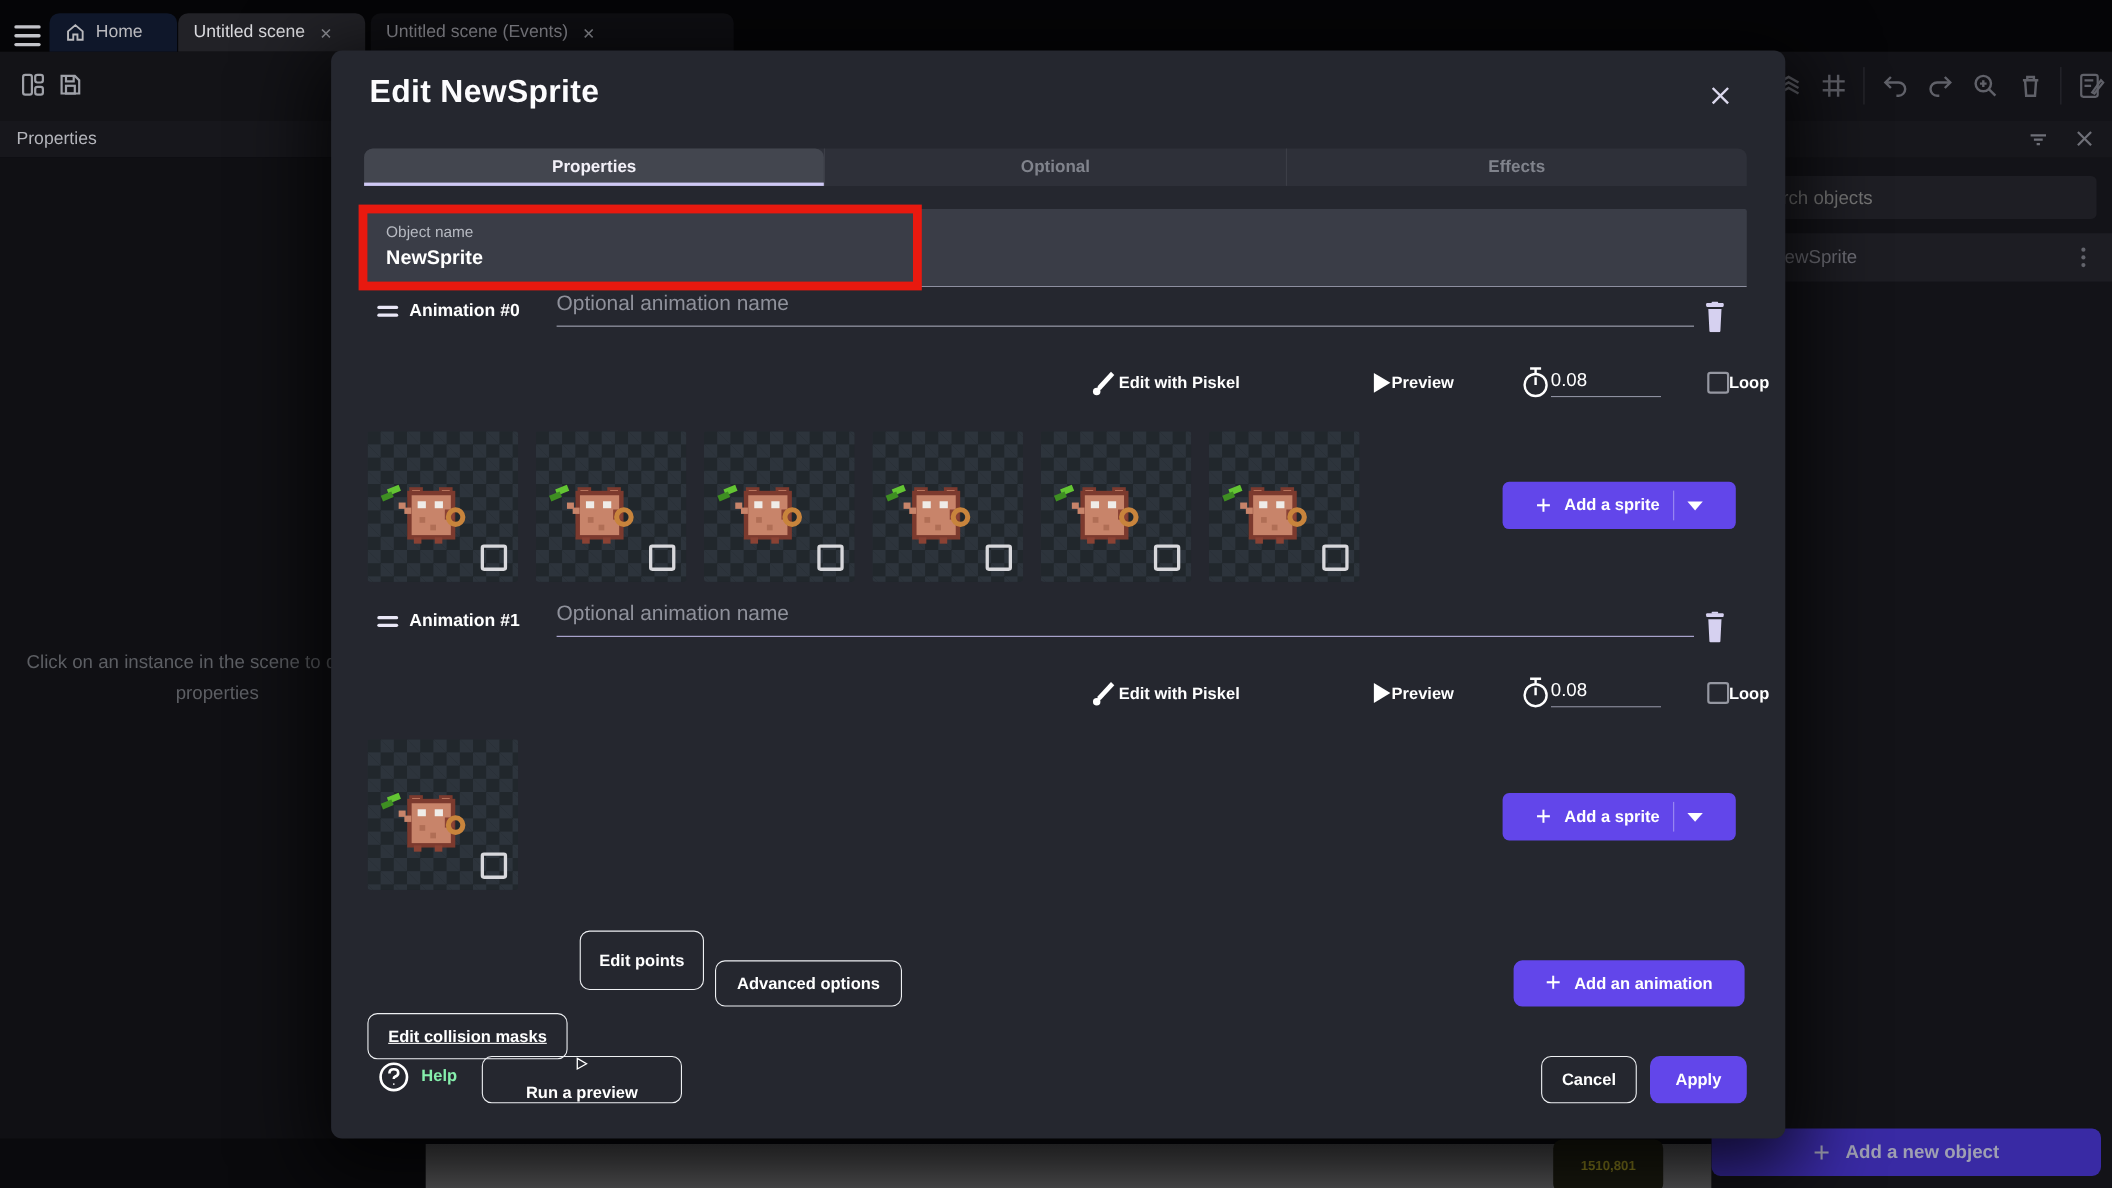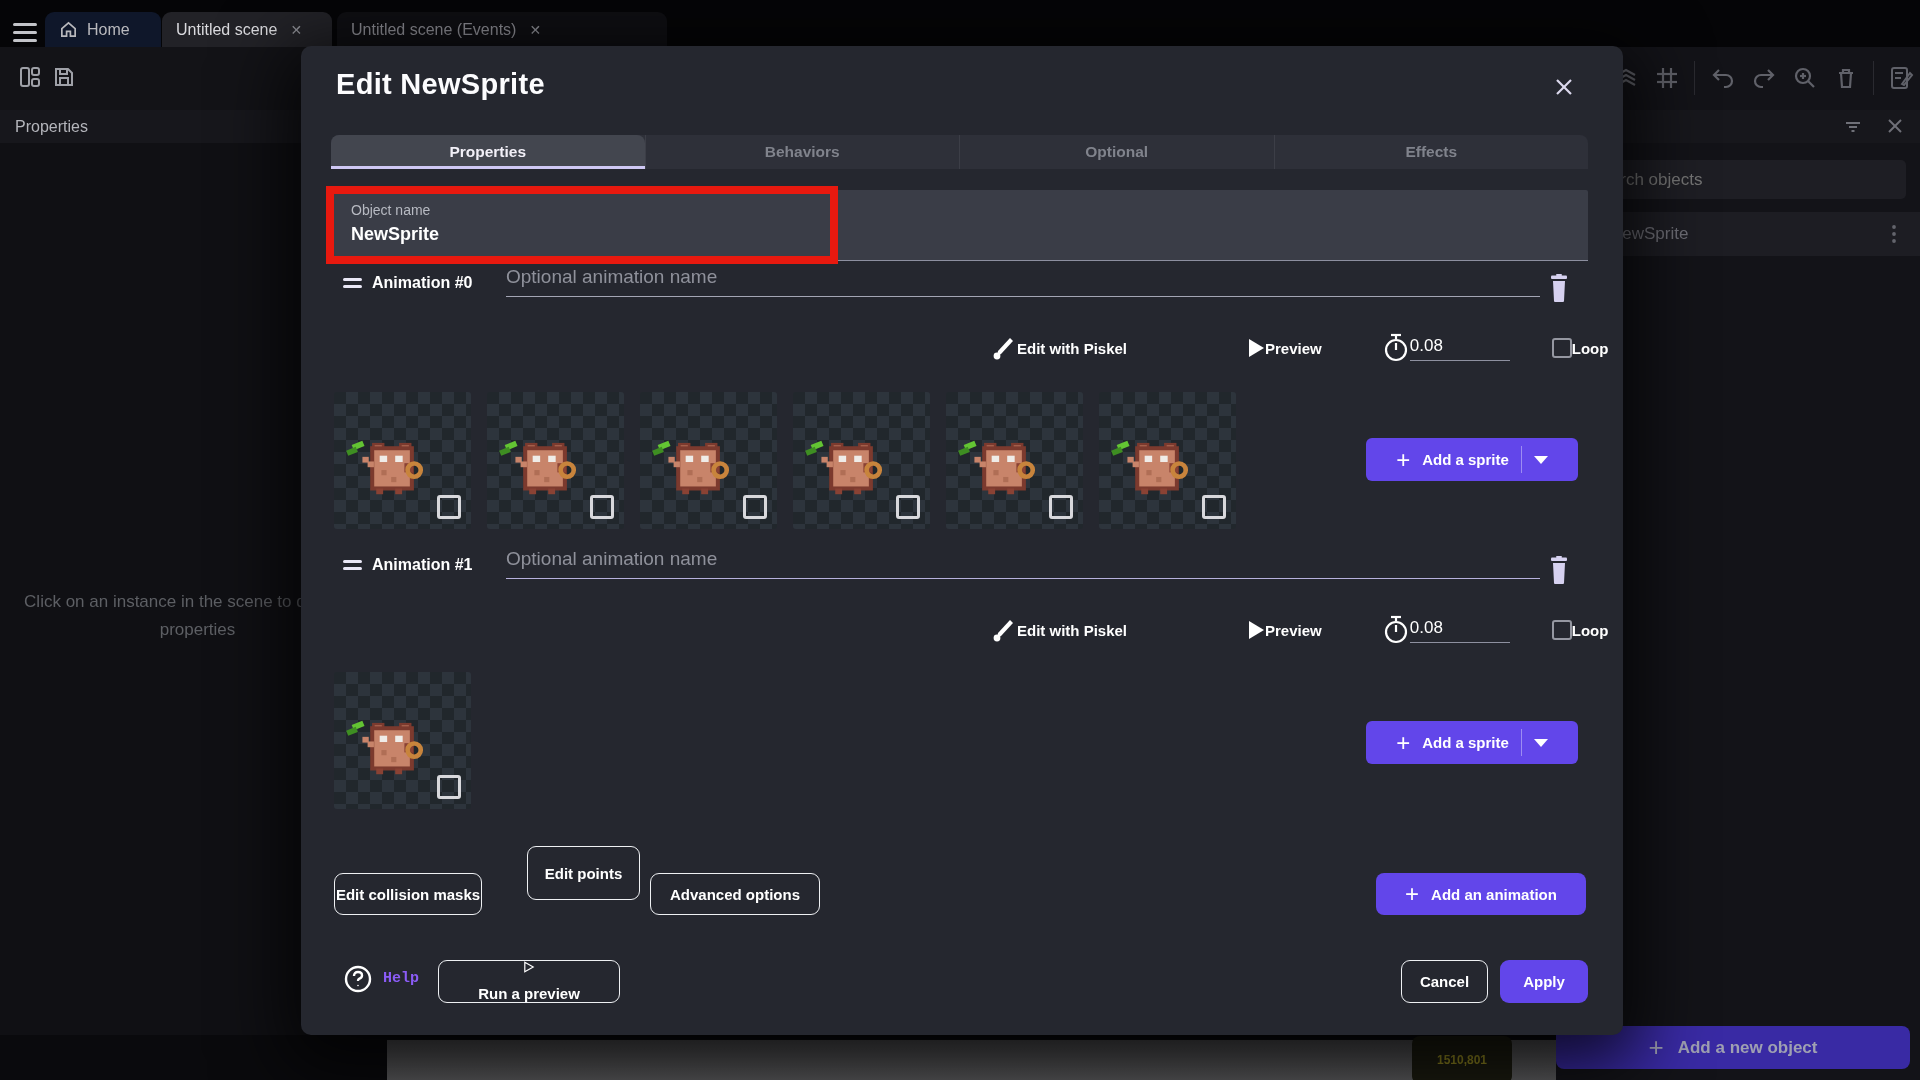--- a/index.html
+++ b/index.html
@@ -248,21 +248,20 @@
     <div class="dtitle">Edit NewSprite</div>
     <div class="dclose">
       <svg width="22" height="22" viewBox="0 0 22 22" stroke="#dcd9ee" stroke-width="2.2" fill="none">
         <line x1="4" y1="4" x2="18" y2="18"></line>
           <line x1="18" y1="4" x2="4" y2="18"></line>
       </svg>
     </div>
 
     <div class="dtabs">
       <div class="dtab active">Properties</div>
-      <div class="dtab">Behaviors</div>
       <div class="dtab">Optional</div>
       <div class="dtab">Effects</div>
     </div>
 
     <div class="objfield">
       <div class="lbl">Object name</div>
       <input value="NewSprite" style="">
     </div>
 
     <div class="abs" style="left:42px;top:232px;">
@@ -396,36 +395,36 @@
         </div>
       </div>
 
     <div class="abs btn-purple" style="left:1065px;top:675px;width:212px;height:43px;">
       <span class="plusglyph">+</span>
       <span>Add a sprite</span>
       <span class="splitsep"></span>
       <span class="caret"></span>
     </div>
 
-    <button class="abs btn-outline" style="left:33px;top:827px;width:148px;height:42px;">Edit collision masks</button>
+    <button class="abs btn-outline" style="left:33px;top:875px;width:182px;height:42px;text-decoration:underline;">Edit collision masks</button>
     <button class="abs btn-outline" style="left:226px;top:800px;width:113px;height:54px;">Edit points</button>
     <button class="abs btn-outline" style="left:349px;top:827px;width:170px;height:42px;">Advanced options</button>
     <div class="abs btn-purple" style="left:1075px;top:827px;width:210px;height:42px;border-radius:8px;">
       <span class="plusglyph">+</span>
       <span>Add an animation</span>
     </div>
 
     <div class="abs" style="left:43px;top:919px;width:28px;height:28px;">
       <svg width="28" height="28" viewBox="0 0 28 28" fill="none" stroke="#fff" stroke-width="2.4">
         <circle cx="14" cy="14" r="12"></circle>
         <path d="M10 11 q0-4 4-4 q4 0 4 3.4 q0 2.4-3 3.4 q-1 0.5-1 2.2" fill="none"></path>
         <circle cx="14" cy="20.5" r="0.8" fill="#fff" stroke="none"></circle>
       </svg>
     </div>
-    <span class="abs" style="left:82px;top:924px;font-size:15px;font-weight:bold;color:#8b5cf6;font-family:Liberation Mono, monospace;">Help</span>
+    <span class="abs" style="left:82px;top:924px;font-size:15px;font-weight:bold;color:#86efac;">Help</span>
     <button class="abs btn-outline" style="left:137px;top:914px;width:182px;height:43px;flex-direction:column;">
       <svg width="18" height="20" viewBox="0 0 18 20" fill="none" stroke="#fff" stroke-width="2">
         <polygon points="2,2 16,10 2,18"></polygon>
       </svg>
       <span>Run a preview</span>
     </button>
     <button class="abs btn-outline" style="left:1100px;top:914px;width:87px;height:43px;">Cancel</button>
     <button class="abs btn-purple" style="left:1199px;top:914px;width:88px;height:43px;border-radius:9px;">Apply</button>
   </div>
 

